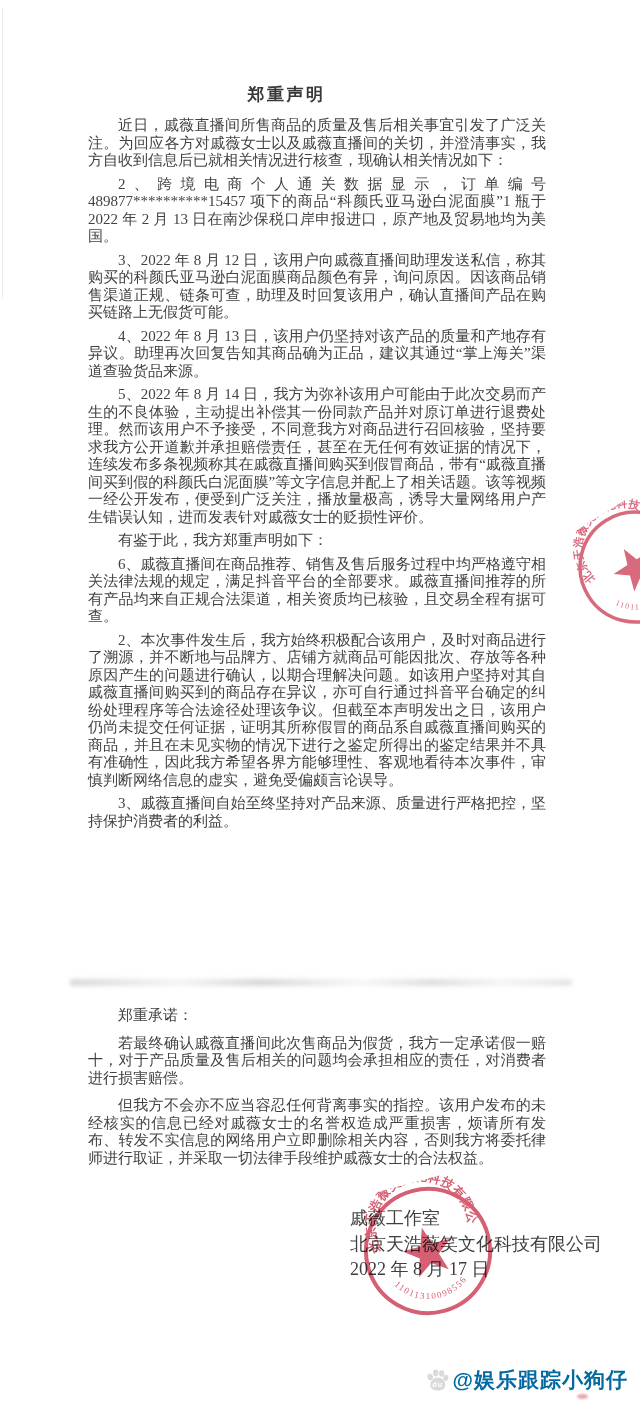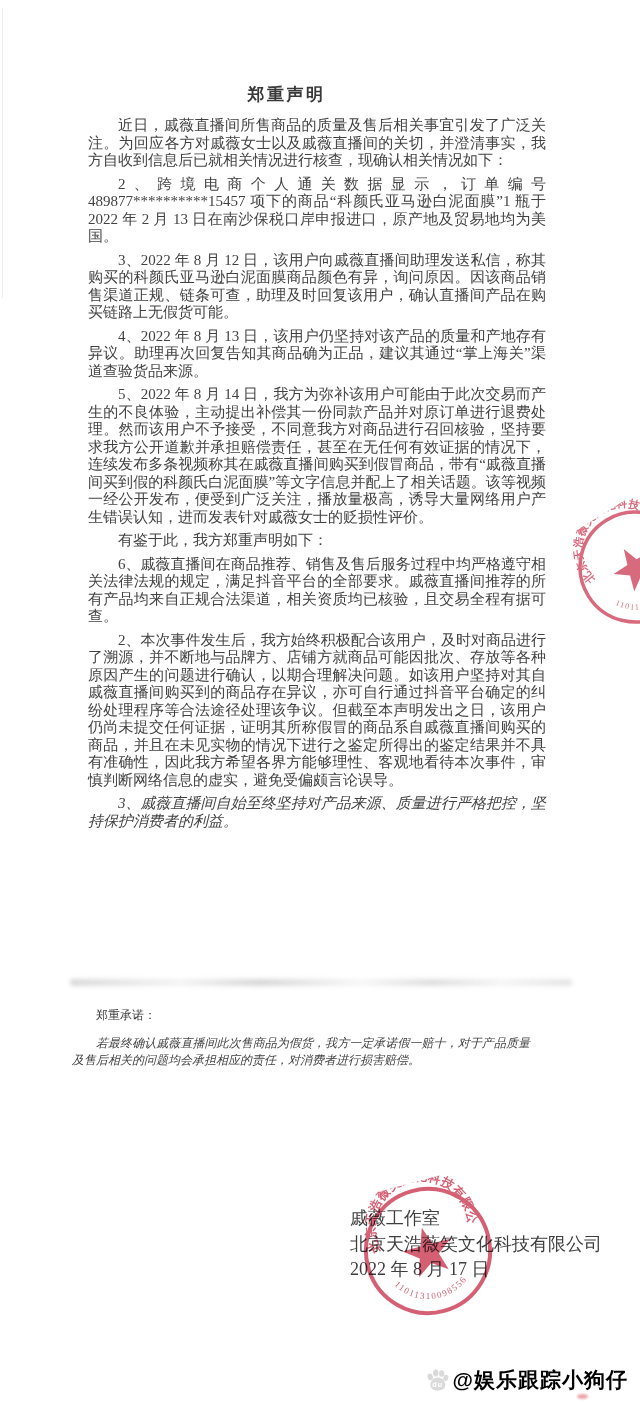--- a/index.html
+++ b/index.html
@@ -24,25 +24,25 @@
     letter-spacing: 2.5px;
     color: #383838;
   }
   .text-block {
     position: absolute; left: 88px; top: 117px;
     width: 458px;
     font-size: 15px; line-height: 17.5px;
     text-align: justify;
   }
   .para { text-indent: 2em; margin: 0 0 6px 0; }
-  .para:last-child { margin-bottom: 0; font-style: italic; }
+  .para:last-child { margin-bottom: 0; }
   .promise-block {
-    position: absolute; left: 72px; top: 1007px;
+    position: absolute; left: 88px; top: 1007px;
     width: 458px;
-    font-size: 12px; line-height: 17.5px;
+    font-size: 15px; line-height: 17.5px;
     text-align: justify;
   }
   .promise-block .para { margin: 0 0 10px 0; }
   .signature-block {
     position: absolute; left: 350px; top: 1206px;
     font-size: 18px; line-height: 25.5px;
     color: #3f3f3f;
     z-index: 2;
   }
   .stamp {
@@ -67,21 +67,21 @@
   .red-dot {
     position: absolute; left: 577px; top: 1394px;
     width: 11px; height: 5px;
     background: rgba(219,90,100,.55);
     filter: blur(1px);
     border-radius: 50%;
   }
   .watermark {
     position: absolute; right: 12px; bottom: 9px;
     display: flex; align-items: center; gap: 3px;
-    color: #000000;
+    color: #0369a1;
     font-family: "Liberation Sans", sans-serif;
     font-size: 21px; font-weight: bold;
     letter-spacing: 1px;
     z-index: 4;
   }
 </style>
 </head>
 <body>
 
 <div class="scan-edge"></div>
@@ -98,20 +98,21 @@
   <p class="para">6、戚薇直播间在商品推荐、销售及售后服务过程中均严格遵守相关法律法规的规定，满足抖音平台的全部要求。戚薇直播间推荐的所有产品均来自正规合法渠道，相关资质均已核验，且交易全程有据可查。</p>
   <p class="para">2、本次事件发生后，我方始终积极配合该用户，及时对商品进行了溯源，并不断地与品牌方、店铺方就商品可能因批次、存放等各种原因产生的问题进行确认，以期合理解决问题。如该用户坚持对其自戚薇直播间购买到的商品存在异议，亦可自行通过抖音平台确定的纠纷处理程序等合法途径处理该争议。但截至本声明发出之日，该用户仍尚未提交任何证据，证明其所称假冒的商品系自戚薇直播间购买的商品，并且在未见实物的情况下进行之鉴定所得出的鉴定结果并不具有准确性，因此我方希望各界方能够理性、客观地看待本次事件，审慎判断网络信息的虚实，避免受偏颇言论误导。</p>
   <p class="para">3、戚薇直播间自始至终坚持对产品来源、质量进行严格把控，坚持保护消费者的利益。</p>
 </div>
 
 <div class="smudge"></div>
 
 <div class="promise-block">
   <p class="para">郑重承诺：</p>
   <p class="para">若最终确认戚薇直播间此次售商品为假货，我方一定承诺假一赔十，对于产品质量及售后相关的问题均会承担相应的责任，对消费者进行损害赔偿。</p>
+  <p class="para">但我方不会亦不应当容忍任何背离事实的指控。该用户发布的未经核实的信息已经对戚薇女士的名誉权造成严重损害，烦请所有发布、转发不实信息的网络用户立即删除相关内容，否则我方将委托律师进行取证，并采取一切法律手段维护戚薇女士的合法权益。</p>
 </div>
 
 <div class="signature-block">
   <div>戚薇工作室</div>
   <div>北京天浩薇笑文化科技有限公司</div>
   <div>2022 年 8 月 17 日</div>
 </div>
 
 <div class="stamp stamp-margin">
   <svg width="124" height="124" viewBox="0 0 140 140">

